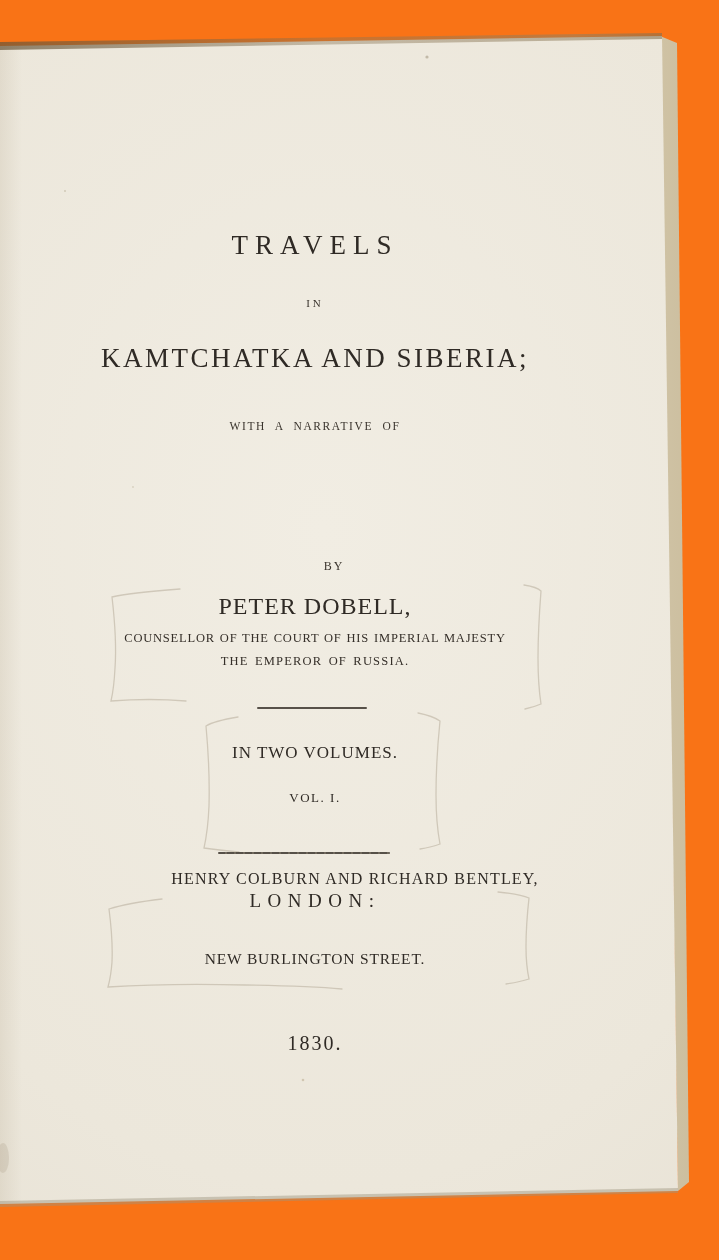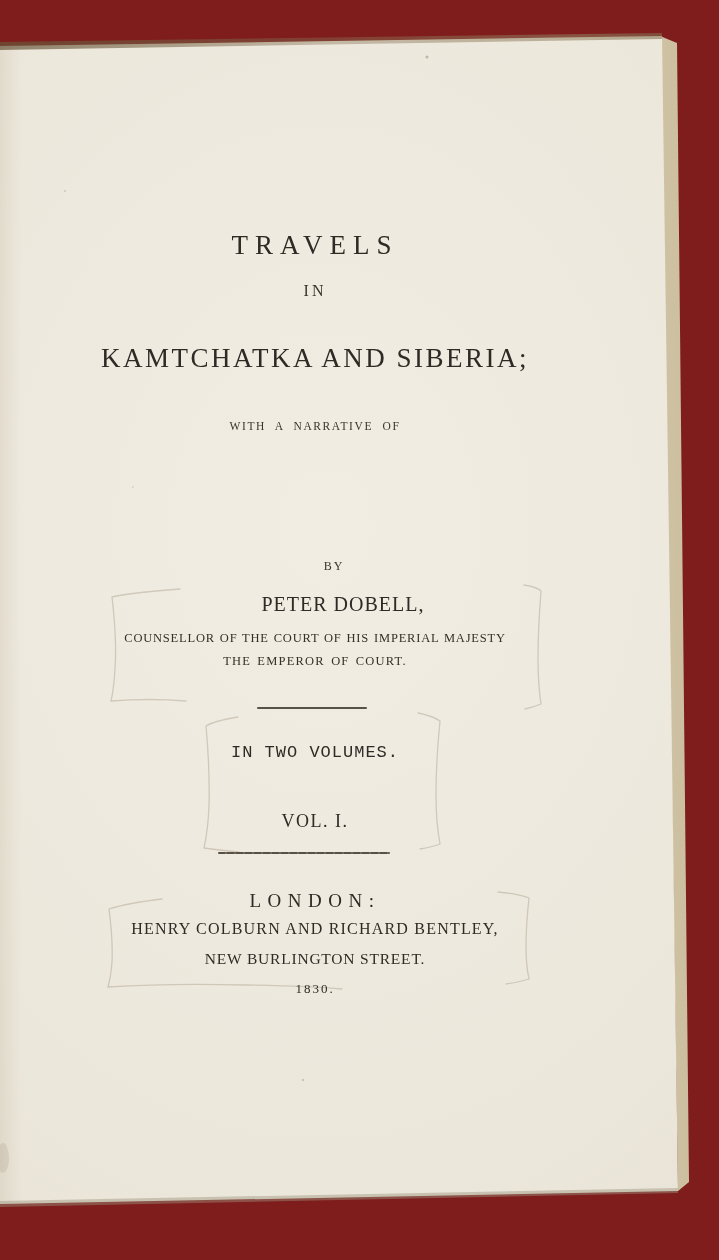--- a/index.html
+++ b/index.html
@@ -1,18 +1,18 @@
 <!DOCTYPE html>
 <html><head>
 <meta charset="utf-8">
 <style>
   html,body { margin:0; padding:0; background:#ffffff; }
   .photo {
     position:relative; width:719px; height:1260px;
-    background:#7f1d1d; overflow:hidden;
+    background:#f97316; overflow:hidden;
     font-family:"Liberation Serif","DejaVu Serif",serif;
   }
   
   .fore-edge {
     position:absolute; inset:0;
     clip-path:polygon(660px 36px, 677px 43px, 689px 1182px, 678px 1191px);
     background:linear-gradient(90deg,#a8956f 0%,#d7cbae 30%,#e5dcc4 62%,#c9bb9b 100%);
   }
   
   .page {
@@ -34,34 +34,34 @@
     clip-path:polygon(0px 1201px, 678px 1188px, 678px 1193px, 0px 1207px);
     background:rgba(158,148,126,.45);
   }
   .pencil { position:absolute; left:0; top:0; width:719px; height:1260px; }
 
   .line {
     position:absolute; left:0; width:630px; text-align:center;
     color:#2f2a25; white-space:nowrap; line-height:1.1;
   }
   .t1  { top:231px; font-size:27px; letter-spacing:7px;   }
-  .t2  { top:282px; font-size:16px; letter-spacing:3px;   color:#3a342d; }
+  .t2  { top:297px; font-size:11px; letter-spacing:3px;   color:#3a342d; }
   .t3  { top:344px; font-size:27px; letter-spacing:2.5px; }
   .s1  { top:420px; font-size:11.5px; letter-spacing:1.6px; word-spacing:5px; color:#3a342d; }
   .s2  { top:474px; font-size:25px; letter-spacing:0.5px; }
   .b1  { top:560px; font-size:12px; letter-spacing:2px;   color:#3a342d;margin-left:19px; }
-  .b2  { top:593px; font-size:20px; letter-spacing:1px;padding-left:28px;   }
+  .b2  { top:593px; font-size:24px; letter-spacing:1px;   }
   .b3  { top:632px; font-size:12.5px; letter-spacing:0.8px; word-spacing:1px; color:#352f29; }
   .b4  { top:655px; font-size:12.5px; letter-spacing:1.2px; word-spacing:2px; color:#352f29; }
-  .v1  { top:744px; font-size:17px; letter-spacing:1px;font-family:Liberation Mono, monospace;   }
-  .v2  { top:812px; font-size:18px; letter-spacing:1.5px; }
+  .v1  { top:744px; font-size:17px; letter-spacing:1px;   }
+  .v2  { top:791px; font-size:13px; letter-spacing:1.5px; }
   .i1  { top:891px; font-size:19px; letter-spacing:6.5px; }
-  .i2  { top:920px; font-size:16px; letter-spacing:1.2px; }
+  .i2  { top:870px; font-size:16px; letter-spacing:1.2px;padding-left:40px; }
   .i3  { top:950px; font-size:15.5px; letter-spacing:0.8px; }
-  .i4  { top:982px; font-size:13px; letter-spacing:2px;   }
+  .i4  { top:1032px; font-size:20px; letter-spacing:2px;   }
 
   .rule { position:absolute; height:2px; background:#3c362e; opacity:.85; border-radius:1px; }
   .rule1 { left:257px; top:707px; width:110px; }
   .rule2 { left:218px; top:852px; width:172px;
            background:repeating-linear-gradient(90deg,#3c362e 0 7px,#5a5245 7px 9px); }
 </style>
 </head>
 <body>
 
 <div class="photo">
@@ -86,21 +86,21 @@
       </g>
     </svg>
 
     <div class="line t1">TRAVELS</div>
     <div class="line t2">IN</div>
     <div class="line t3">KAMTCHATKA AND SIBERIA;</div>
     <div class="line s1">WITH A NARRATIVE OF</div>
     <div class="line b1">BY</div>
     <div class="line b2">PETER DOBELL,</div>
     <div class="line b3">COUNSELLOR OF THE COURT OF HIS IMPERIAL MAJESTY</div>
-    <div class="line b4">THE EMPEROR OF COURT.</div>
+    <div class="line b4">THE EMPEROR OF RUSSIA.</div>
 
     <div class="rule rule1"></div>
 
     <div class="line v1">IN TWO VOLUMES.</div>
     <div class="line v2">VOL. I.</div>
 
     <div class="rule rule2"></div>
 
     <div class="line i1">LONDON:</div>
     <div class="line i2">HENRY COLBURN AND RICHARD BENTLEY,</div>

